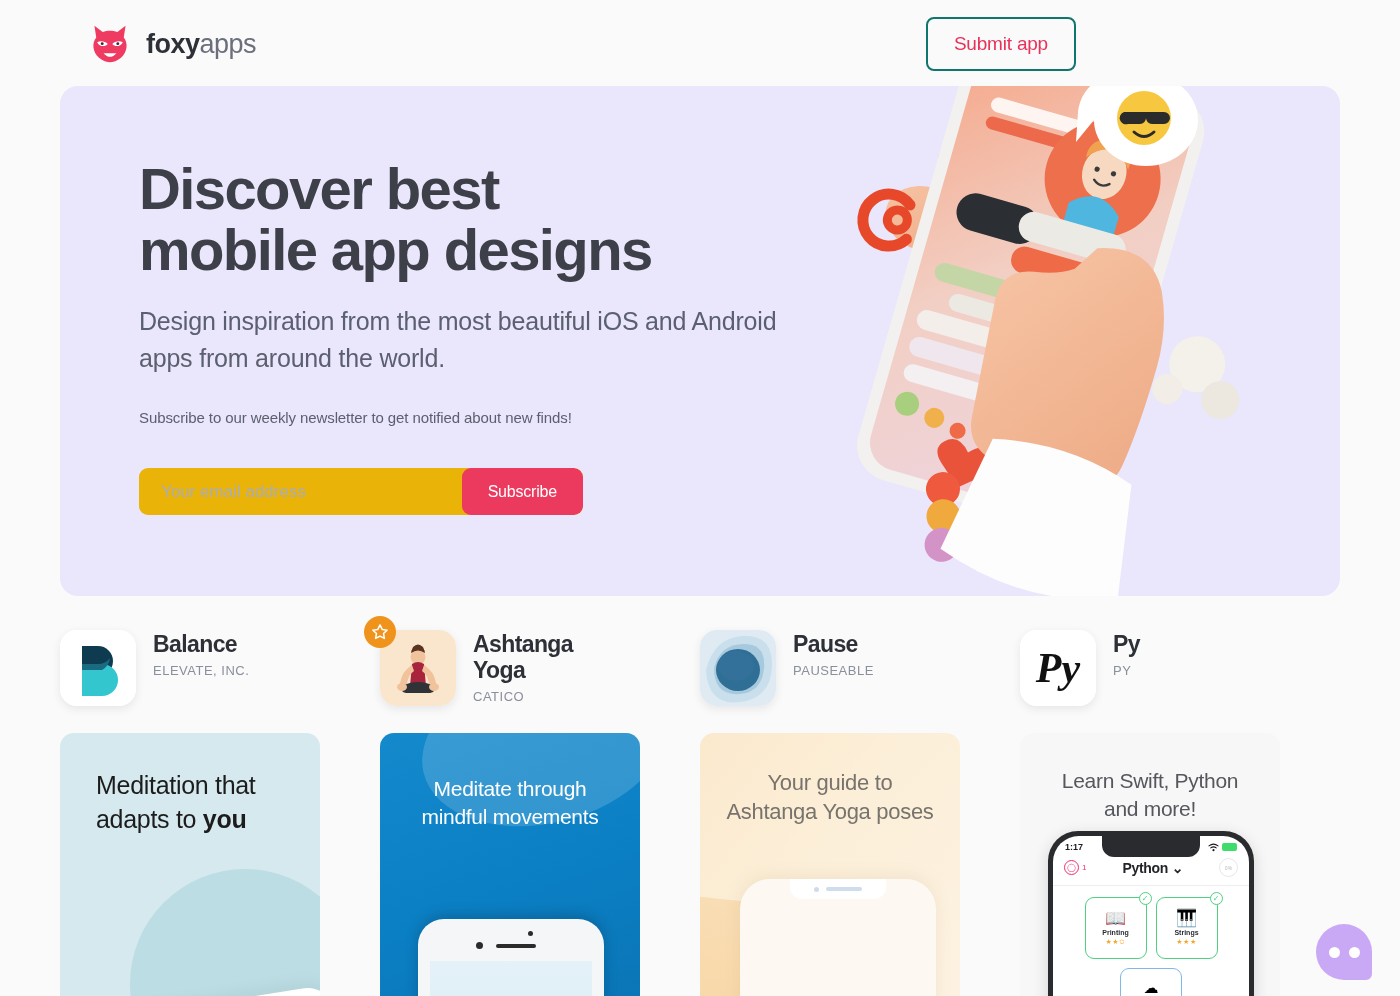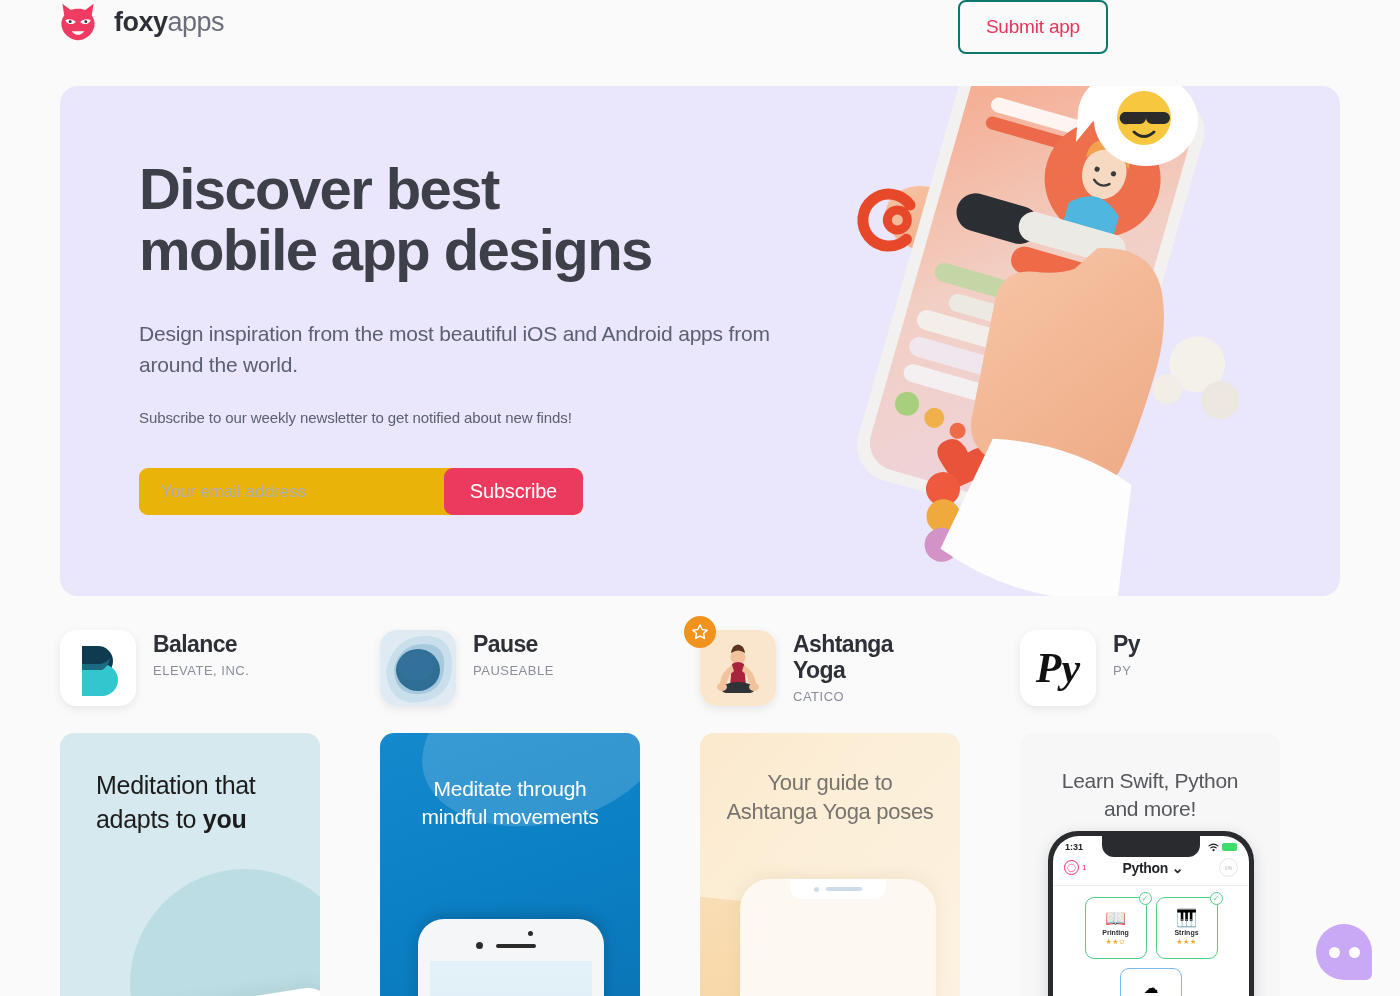--- a/index.html
+++ b/index.html
@@ -8,23 +8,23 @@
     background: #fafafa;
     font-family: "Liberation Sans", sans-serif;
     overflow: hidden;
   }
   .page { position: relative; width: 1400px; height: 996px; }
 
   
   .header {
     position: absolute; top: 0; left: 0;
     width: 1164px; height: 88px;
-    display: flex; align-items: flex-start;
+    display: flex; align-items: center;
     justify-content: space-between;
-    padding: 0 56px;
+    padding: 0 88px;
   }
   .brand { display: flex; align-items: center; gap: 14px; }
   .fox-logo { width: 44px; height: 44px; display: block; }
   .brand-text { font-size: 27px; letter-spacing: -0.5px; }
   .brand-strong { font-weight: bold; color: #2e3038; }
   .brand-light { font-weight: 400; color: #6b6f7d; }
   .submit-btn {
     border: 2px solid #0f766e;
     color: #e8325a;
     background: #fafafa;
@@ -43,21 +43,21 @@
     background: #eae6fb;
     border-radius: 18px;
     overflow: hidden;
   }
   .hero-copy { position: absolute; left: 79px; top: 72px; width: 700px; }
   .hero-title {
     font-size: 58px; font-weight: bold; color: #3d4048;
     line-height: 1.06; letter-spacing: -1.6px;
   }
   .hero-sub {
-    margin-top: 37px; font-size: 21px; color: #5b6070;
+    margin-top: 22px; font-size: 25px; color: #5b6070;
     line-height: 1.5; letter-spacing: -0.2px; max-width: 640px;
   }
   .news-label {
     position: absolute; left: 79px; top: 323px;
     font-size: 15px; color: #5b6070; letter-spacing: -0.1px;
   }
   .news-form {
     position: absolute; left: 79px; top: 382px;
     display: flex; align-items: center;
     background: #eab308; border-radius: 9px;
@@ -68,21 +68,21 @@
     border: 0; outline: 0; flex: 1;
     height: 47px; padding: 0 22px;
     font-size: 17px; color: #3d4048;
     font-family: "Liberation Sans", sans-serif;
     background: transparent;
   }
   .news-input::placeholder { color: #a9adb8; }
   .news-btn {
     border: 0; background: #ec3a5e; color: #fff;
     height: 47px; padding: 0 26px;
-    font-size: 20px; border-radius: 9px; cursor: pointer;
+    font-size: 16px; border-radius: 9px; cursor: pointer;
     font-family: "Liberation Sans", sans-serif;
     letter-spacing: -0.2px;
   }
   .hero-art { position: absolute; right: -10px; top: -30px; width: 520px; height: 580px; }
 
   
   .apps { position: absolute; left: 0; top: 630px; width: 1400px; }
   .apps-row { display: flex; padding: 0 60px; gap: 0; }
   .app-col { width: 342px; position: relative; }
   .app-head { display: flex; gap: 17px; position: relative; }
@@ -386,38 +386,20 @@
           </div>
           <div class="app-meta">
             <div class="app-name">Balance</div>
             <div class="app-dev">ELEVATE, INC.</div>
           </div>
         </div>
       </div>
 
       <div class="app-col">
         <div class="app-head">
-          <div class="app-icon">
-            <svg viewBox="0 0 76 76" width="76" height="76">
-              <rect width="76" height="76" fill="#dfeaf2"></rect>
-              <path d="M6 40 q8 -32 36 -34 q30 -2 30 28 q0 34 -32 38 q-32 4 -34 -32 Z" fill="#c9dfec"></path>
-              <path d="M14 38 q6 -24 30 -24 q22 0 20 24 q-2 24 -24 26 q-26 2 -26 -26 Z" fill="#a7c9de"></path>
-              <ellipse cx="38" cy="40" rx="22" ry="21" fill="#2f6f95"></ellipse>
-              <ellipse cx="36" cy="36" rx="18" ry="15" fill="#33719a"></ellipse>
-            </svg>
-          </div>
-          <div class="app-meta">
-            <div class="app-name">Pause</div>
-            <div class="app-dev">PAUSEABLE</div>
-          </div>
-        </div>
-      </div>
-
-      <div class="app-col">
-        <div class="app-head">
           <div class="star-badge">
             <svg width="18" height="18" viewBox="0 0 24 24">
               <path d="M12 2.6 l2.9 6 6.6 .9 -4.8 4.6 1.2 6.5 -5.9 -3.1 -5.9 3.1 1.2 -6.5 -4.8 -4.6 6.6 -.9 Z" fill="none" stroke="#ffffff" stroke-width="2" stroke-linejoin="round"></path>
             </svg>
           </div>
           <div class="app-icon">
             <svg viewBox="0 0 76 76" width="76" height="76">
               <rect width="76" height="76" fill="#fae6cd"></rect>
               <path d="M33 17 q5 -5 10 0 q2 4 -1 7 l-8 0 q-3 -3 -1 -7 Z" fill="#5c3521"></path>
               <circle cx="38" cy="27" r="7.5" fill="#f0c39c"></circle>
@@ -434,20 +416,38 @@
             <div class="app-name">Ashtanga Yoga</div>
             <div class="app-dev">CATICO</div>
           </div>
         </div>
       </div>
 
       <div class="app-col">
         <div class="app-head">
           <div class="app-icon">
             <svg viewBox="0 0 76 76" width="76" height="76">
+              <rect width="76" height="76" fill="#dfeaf2"></rect>
+              <path d="M6 40 q8 -32 36 -34 q30 -2 30 28 q0 34 -32 38 q-32 4 -34 -32 Z" fill="#c9dfec"></path>
+              <path d="M14 38 q6 -24 30 -24 q22 0 20 24 q-2 24 -24 26 q-26 2 -26 -26 Z" fill="#a7c9de"></path>
+              <ellipse cx="38" cy="40" rx="22" ry="21" fill="#2f6f95"></ellipse>
+              <ellipse cx="36" cy="36" rx="18" ry="15" fill="#33719a"></ellipse>
+            </svg>
+          </div>
+          <div class="app-meta">
+            <div class="app-name">Pause</div>
+            <div class="app-dev">PAUSEABLE</div>
+          </div>
+        </div>
+      </div>
+
+      <div class="app-col">
+        <div class="app-head">
+          <div class="app-icon">
+            <svg viewBox="0 0 76 76" width="76" height="76">
               <rect width="76" height="76" fill="#ffffff"></rect>
               <text x="38" y="52" font-family="'Liberation Serif', serif" font-size="42" font-style="italic" font-weight="bold" fill="#111111" text-anchor="middle">Py</text>
             </svg>
           </div>
           <div class="app-meta">
             <div class="app-name">Py</div>
             <div class="app-dev">PY</div>
           </div>
         </div>
       </div>
@@ -497,21 +497,21 @@
         </div>
       </div>
 
       <div class="shot-col">
         <div class="shot shot-py">
           <div class="shot-text">Learn Swift, Python and more!</div>
           <div class="py-phone">
             <div class="py-screen">
               <div class="py-notch"></div>
               <div class="py-status">
-                <span>1:31</span>
+                <span>1:17</span>
                 <span class="py-wifi">
                   <svg width="11" height="9" viewBox="0 0 12 10">
                     <path d="M1 3.2 a8 8 0 0 1 10 0" stroke="#1c1c1c" stroke-width="1.2" fill="none" stroke-linecap="round"></path>
                     <path d="M3 5.4 a5 5 0 0 1 6 0" stroke="#1c1c1c" stroke-width="1.2" fill="none" stroke-linecap="round"></path>
                     <circle cx="6" cy="8" r="1.2" fill="#1c1c1c"></circle>
                   </svg>
                   <span class="py-batt"></span>
                 </span>
               </div>
               <div class="py-navbar">

